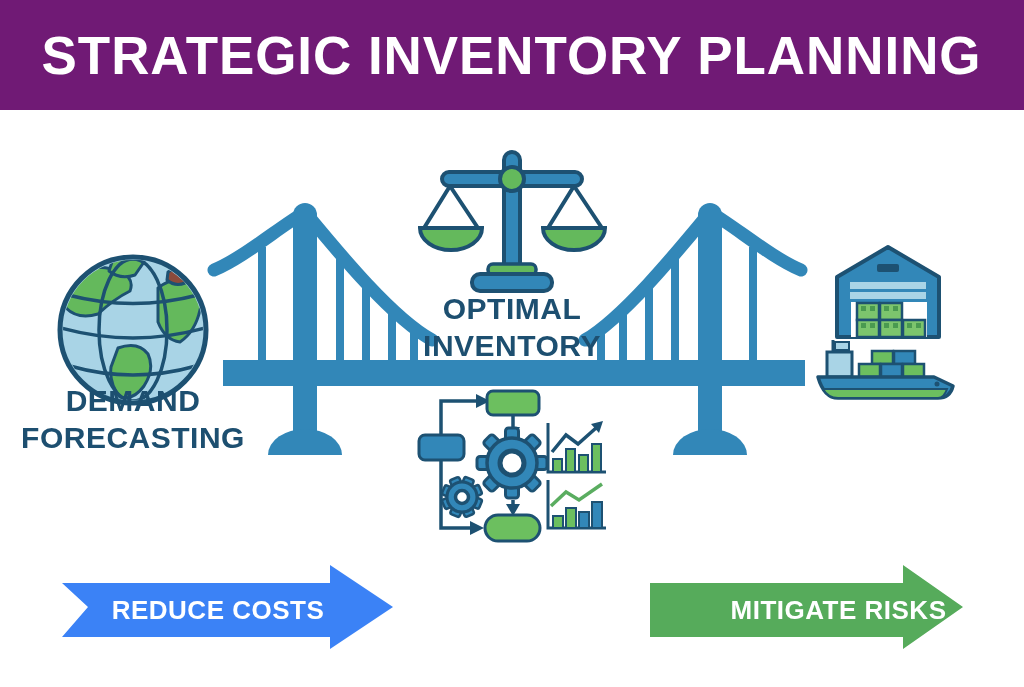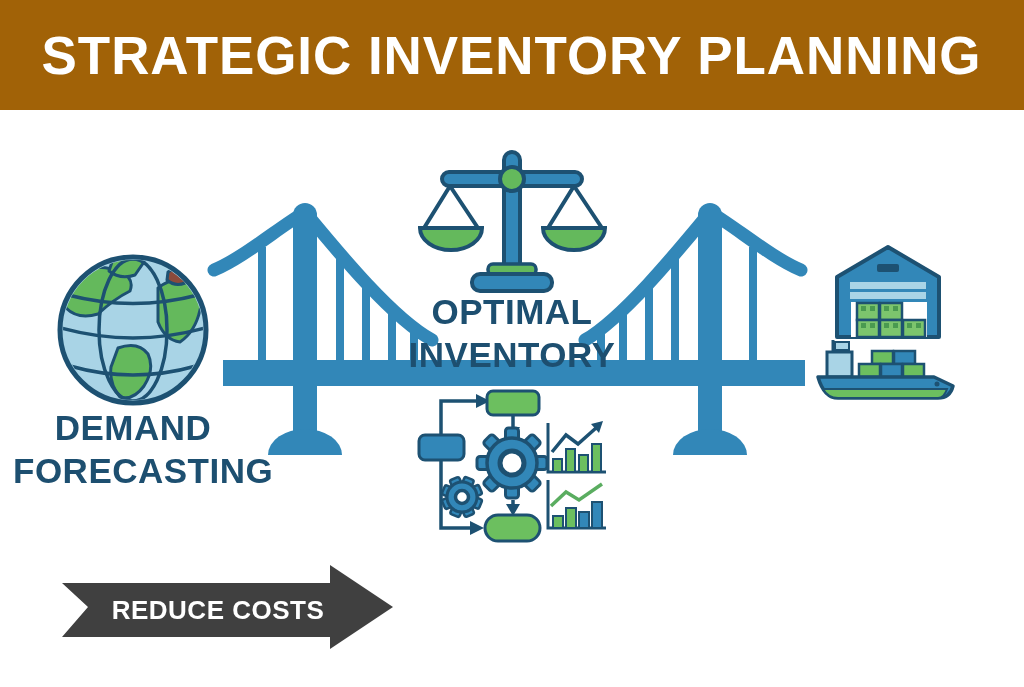--- a/index.html
+++ b/index.html
@@ -8,23 +8,23 @@
   
   .header{position:absolute;left:0;top:0;width:1024px;height:110px;z-index:10;
           display:flex;align-items:center;justify-content:center;}
   .header-title{color:#ffffff;font-size:54px;font-weight:700;letter-spacing:1px;
                 transform:scaleX(0.98);white-space:nowrap;}
 
   
   .illustration{position:absolute;left:0;top:0;width:1024px;height:687px;z-index:1;}
 
   
-  .node-label{position:absolute;color:#1d4f70;font-weight:700;font-size:35px;line-height:1.22;
+  .node-label{position:absolute;color:#1d4f70;font-weight:700;font-size:30px;line-height:1.22;
               text-align:center;white-space:pre-line;letter-spacing:0.5px;z-index:5;}
-  .label-demand{left:13px;top:407px;width:240px;}
+  .label-demand{left:13px;top:383px;width:240px;}
   .label-optimal{left:392px;top:291px;width:240px;}
   .label-supply{left:768px;top:414px;width:240px;}
 
   
   .arrow{position:absolute;top:562px;height:90px;}
   .arrow-label{position:absolute;top:21px;height:54px;left:0;display:flex;align-items:center;
                justify-content:center;color:#ffffff;font-weight:700;font-size:26px;letter-spacing:0.5px;
                white-space:nowrap;}
   .arrow-reduce{left:62px;width:331px;z-index:6;
     clip-path:polygon(0px 21px,268px 21px,268px 3px,331px 45px,268px 87px,268px 75px,0px 75px,26px 45px);}
@@ -40,21 +40,21 @@
   .blue{fill:#3287b8;}
   .cable{stroke:#3287b8;stroke-width:13;fill:none;stroke-linecap:round;}
   .susp{stroke:#3287b8;stroke-width:8;fill:none;}
   .navy-line{stroke:#1d5172;fill:none;}
 </style>
 </head>
 <body>
 
 <div class="canvas">
 
-  <div class="header" style="background-color: #a16207; justify-content: center;">
+  <div class="header" style="background-color: #701a75; justify-content: center;">
     <div class="header-title">STRATEGIC INVENTORY PLANNING</div>
   </div>
 
   <svg class="illustration" viewBox="0 0 1024 687" xmlns="http://www.w3.org/2000/svg">
 
     <g>
       <path class="cable" d="M305,212 C278,228 243,258 214,270"></path>
       <path class="cable" d="M305,212 C338,252 392,318 432,340"></path>
       <path class="cable" d="M710,212 C737,228 772,258 801,270"></path>
       <path class="cable" d="M710,212 C677,252 623,318 585,340"></path>
@@ -213,17 +213,20 @@
       <path d="M823,389 H947 Q944,398 938,398 H838 Q828,398 823,389 Z" fill="#6cbf5f" stroke="#1d5172" stroke-width="2"></path>
       <circle cx="937" cy="384" r="2.5" fill="#1d5172"></circle>
     </g>
   </svg>
 
   <div class="node-label label-demand">DEMAND
 FORECASTING</div>
   <div class="node-label label-optimal">OPTIMAL
 INVENTORY</div>
 
-  <div class="arrow arrow-reduce" style="background-color: #404040;">
+  <div class="arrow arrow-reduce" style="background-color: #3b82f6;">
     <div class="arrow-label">REDUCE COSTS</div>
   </div>
+  <div class="arrow arrow-mitigate" style="background-color: rgb(86, 171, 91);">
+    <div class="arrow-label">MITIGATE RISKS</div>
+  </div>
 
 </div>
 
 </body></html>

